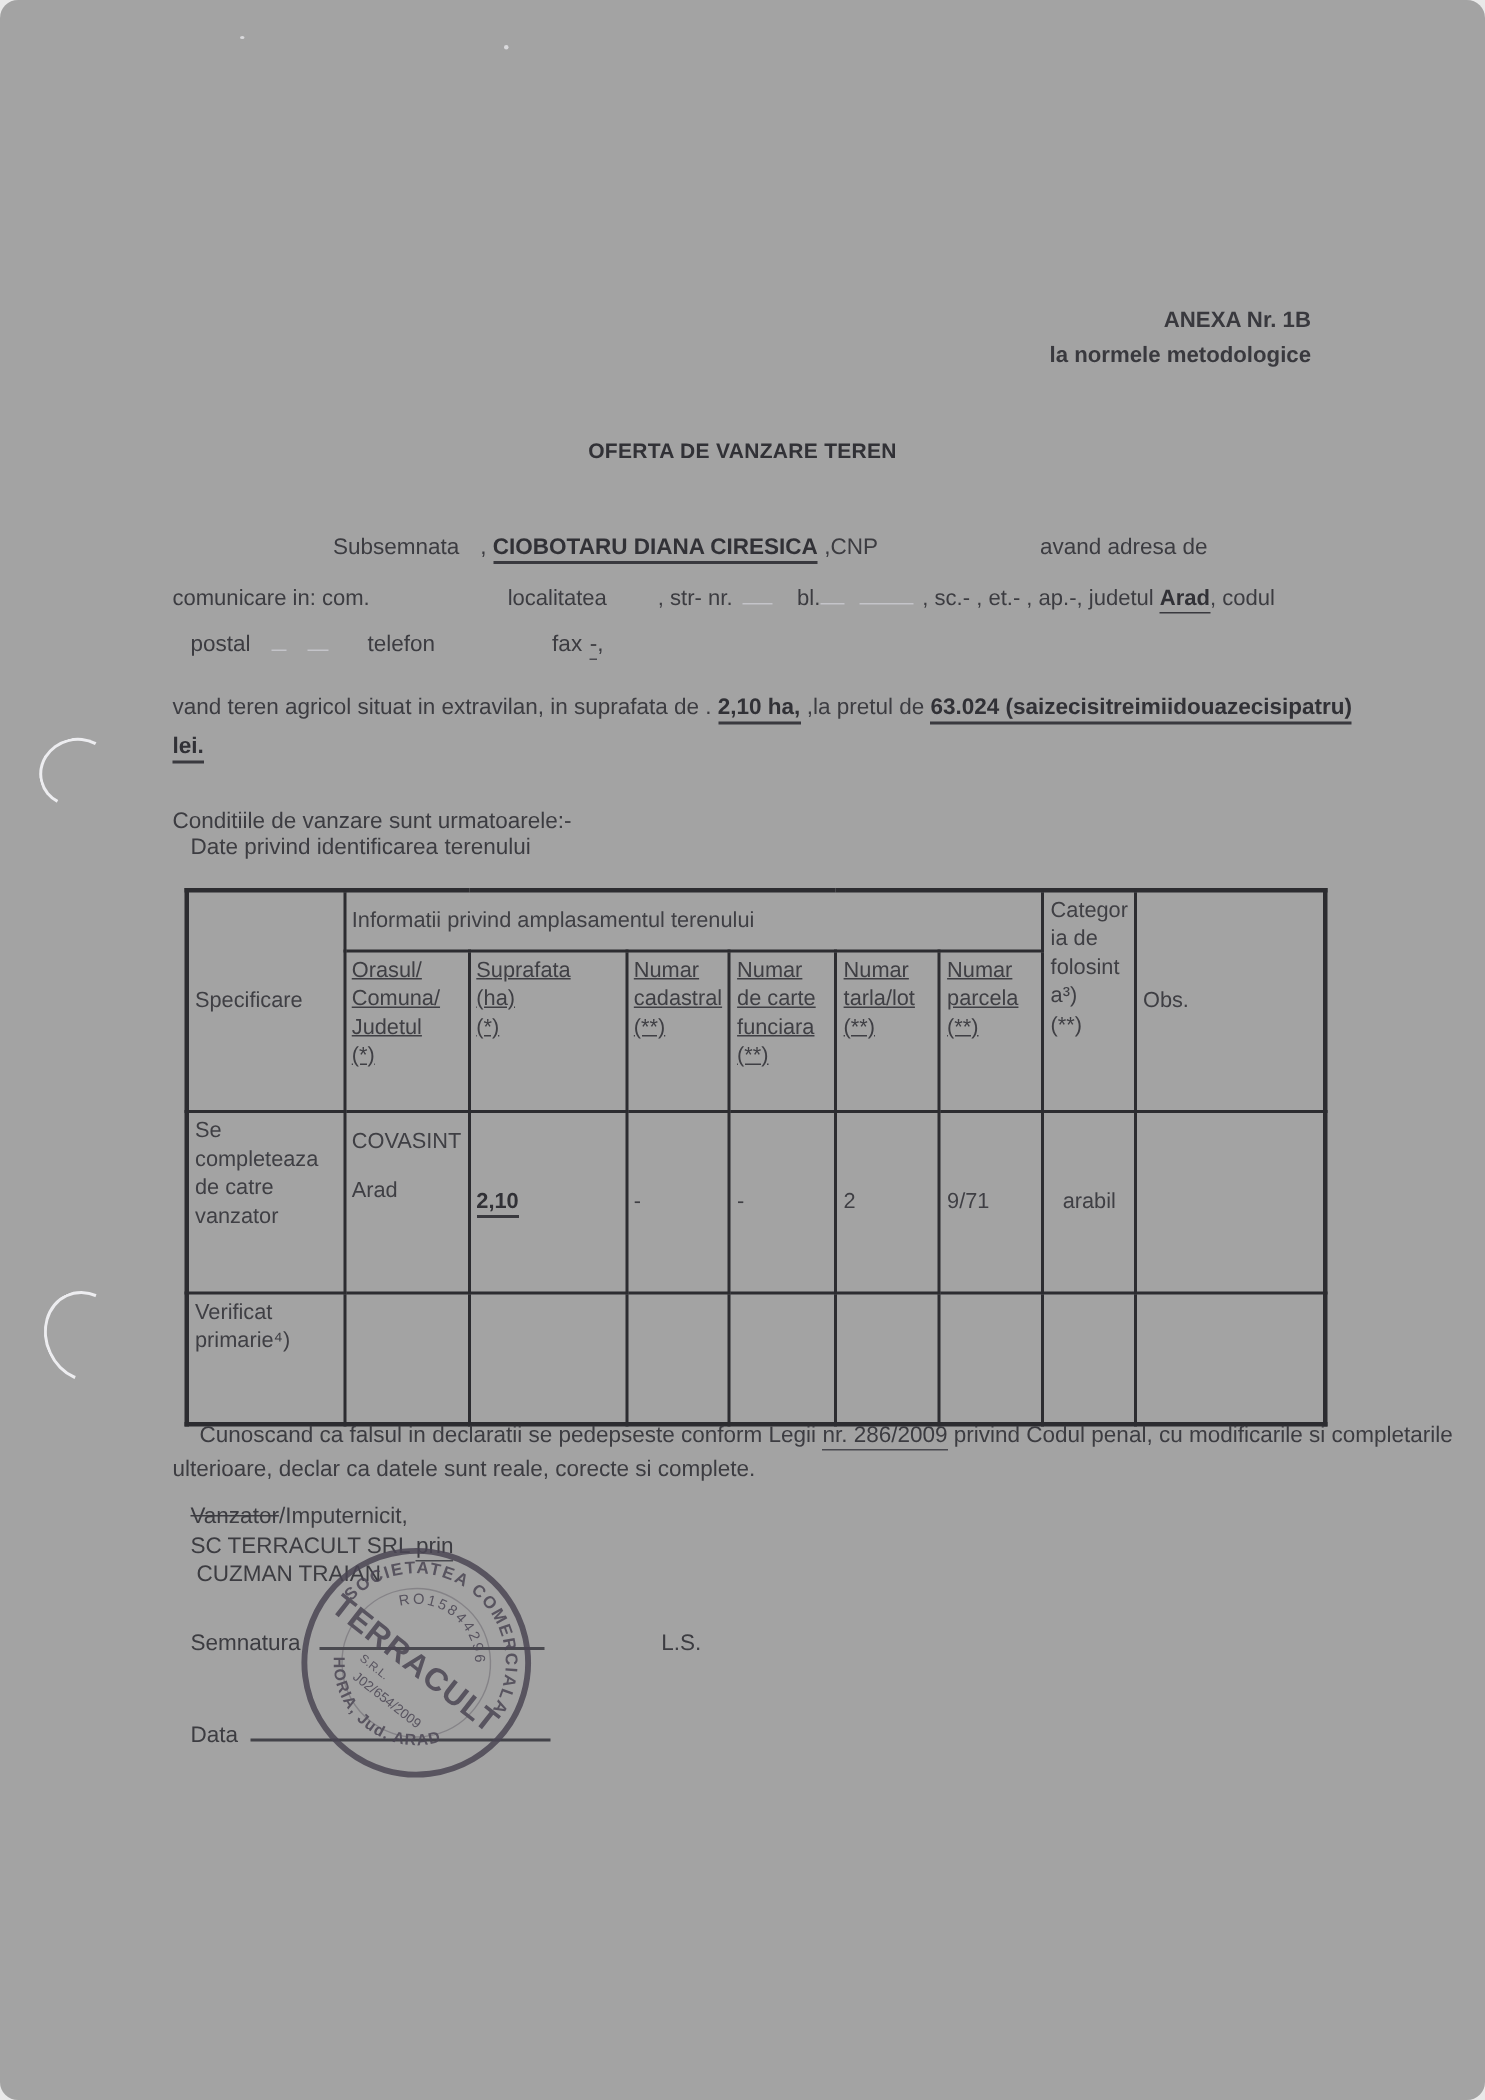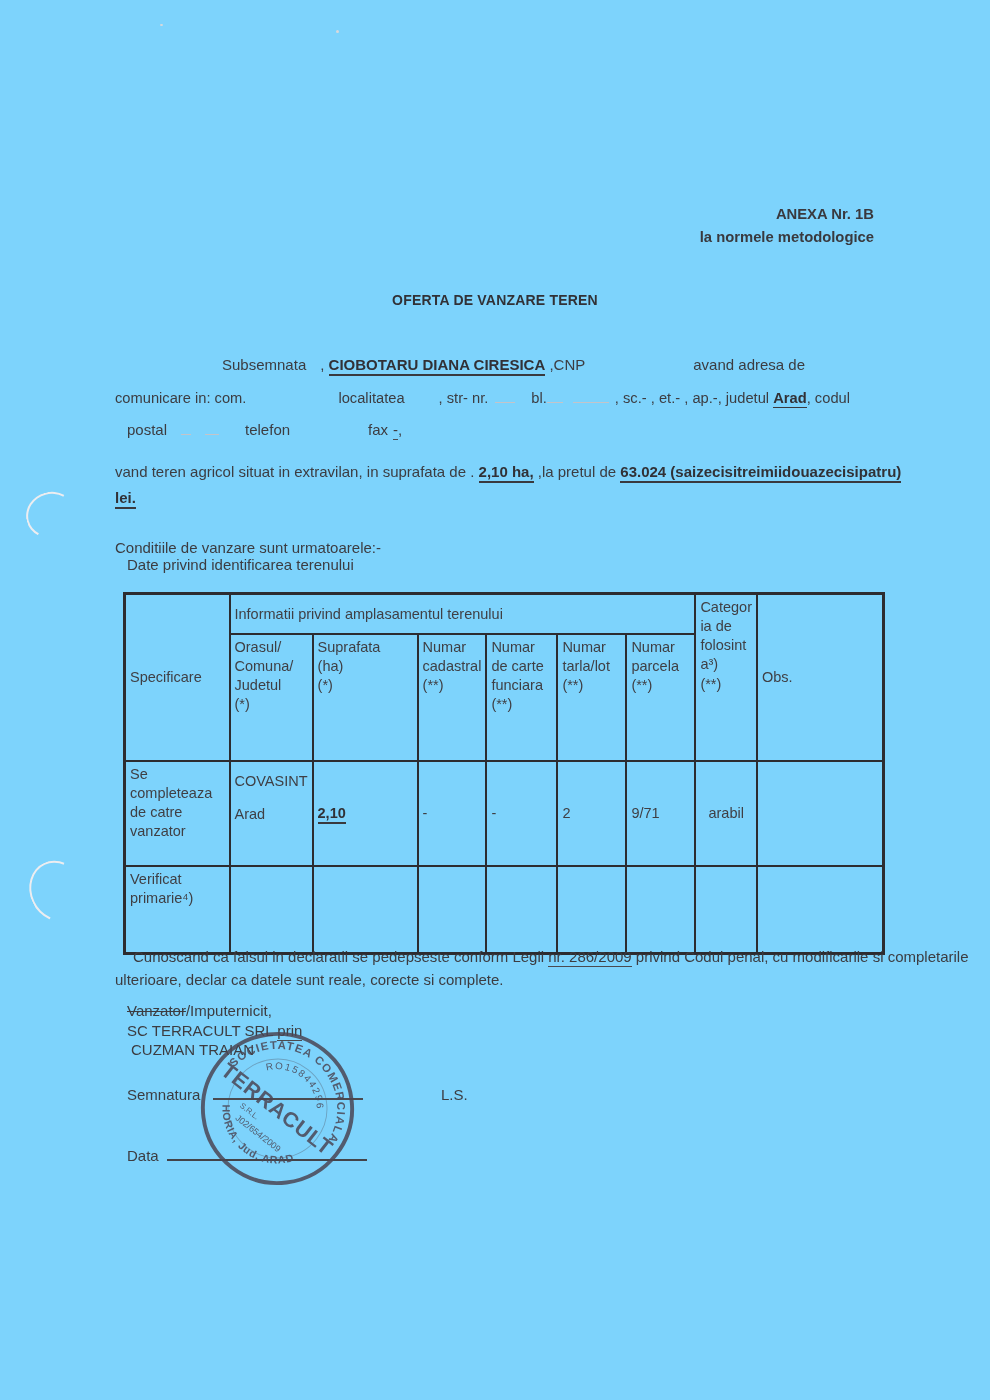--- a/index.html
+++ b/index.html
@@ -1,17 +1,17 @@
 <!DOCTYPE html>
 <html><head>
 <meta charset="utf-8">
 <style>
   html,body{margin:0;padding:0;background:#e9e9e9;}
-  .page{position:relative;width:990px;height:1400px;background:#7dd3fc;
-        font-family:"Liberation Sans",sans-serif;color:#3c3c41;font-size:15px;overflow:hidden;}
+  .page{position:relative;width:990px;height:1400px;background:#a3a3a3;
+        font-family:"Liberation Sans",sans-serif;color:#3c3c41;font-size:15px;overflow:hidden;border-radius:12px;}
   .abs{position:absolute;}
   .nowrap{white-space:nowrap;}
   .bu{font-weight:bold;color:#313136;border-bottom:2px solid #39393e;padding-bottom:1px;}
   .u{border-bottom:1.6px solid #4a4a50;padding-bottom:1px;}
   .strike{text-decoration:line-through;}
   .blank{display:inline-block;border-bottom:1.5px solid #a8a8ad;height:12px;vertical-align:baseline;}
   .blank.faint{border-bottom-color:#c4c4c9;}
   .sp{display:inline-block;height:1px;}
   .hdr{text-align:right;font-weight:bold;color:#39393e;font-size:14.8px;line-height:1.55;}
   .title{font-weight:bold;color:#313136;font-size:14px;letter-spacing:.2px;}
@@ -98,21 +98,21 @@
         <tr style="height:40px;">
       <th rowspan="2" class="vmid">Specificare</th>
       <th colspan="6" class="info">Informatii privind amplasamentul terenului</th>
       <th rowspan="2" class="pre">Categor
 ia de
 folosint
 a³)
 (**)</th>
       <th rowspan="2" class="vmid">Obs.</th>
     </tr>
-    <tr style="height:127px;">
+    <tr style="height:107px;text-decoration:underline;">
       <th class="pre">Orasul/
 Comuna/
 Judetul
 (*)</th>
       <th class="pre">Suprafata
 (ha)
 (*)</th>
       <th class="pre">Numar
 cadastral
 (**)</th>
@@ -120,21 +120,21 @@
 de carte
 funciara
 (**)</th>
       <th class="pre">Numar
 tarla/lot
 (**)</th>
       <th class="pre">Numar
 parcela
 (**)</th>
     </tr>
-    <tr style="height:105px;">
+    <tr style="height:121px;">
       <td class="pre">Se
 completeaza
 de catre
 vanzator</td>
       <td class="oras pre">COVASINT
 Arad</td>
       <td class="supr"><span class="bu">2,10</span></td>
       <td class="vmid">-</td>
       <td class="vmid">-</td>
       <td class="vmid">2</td>

